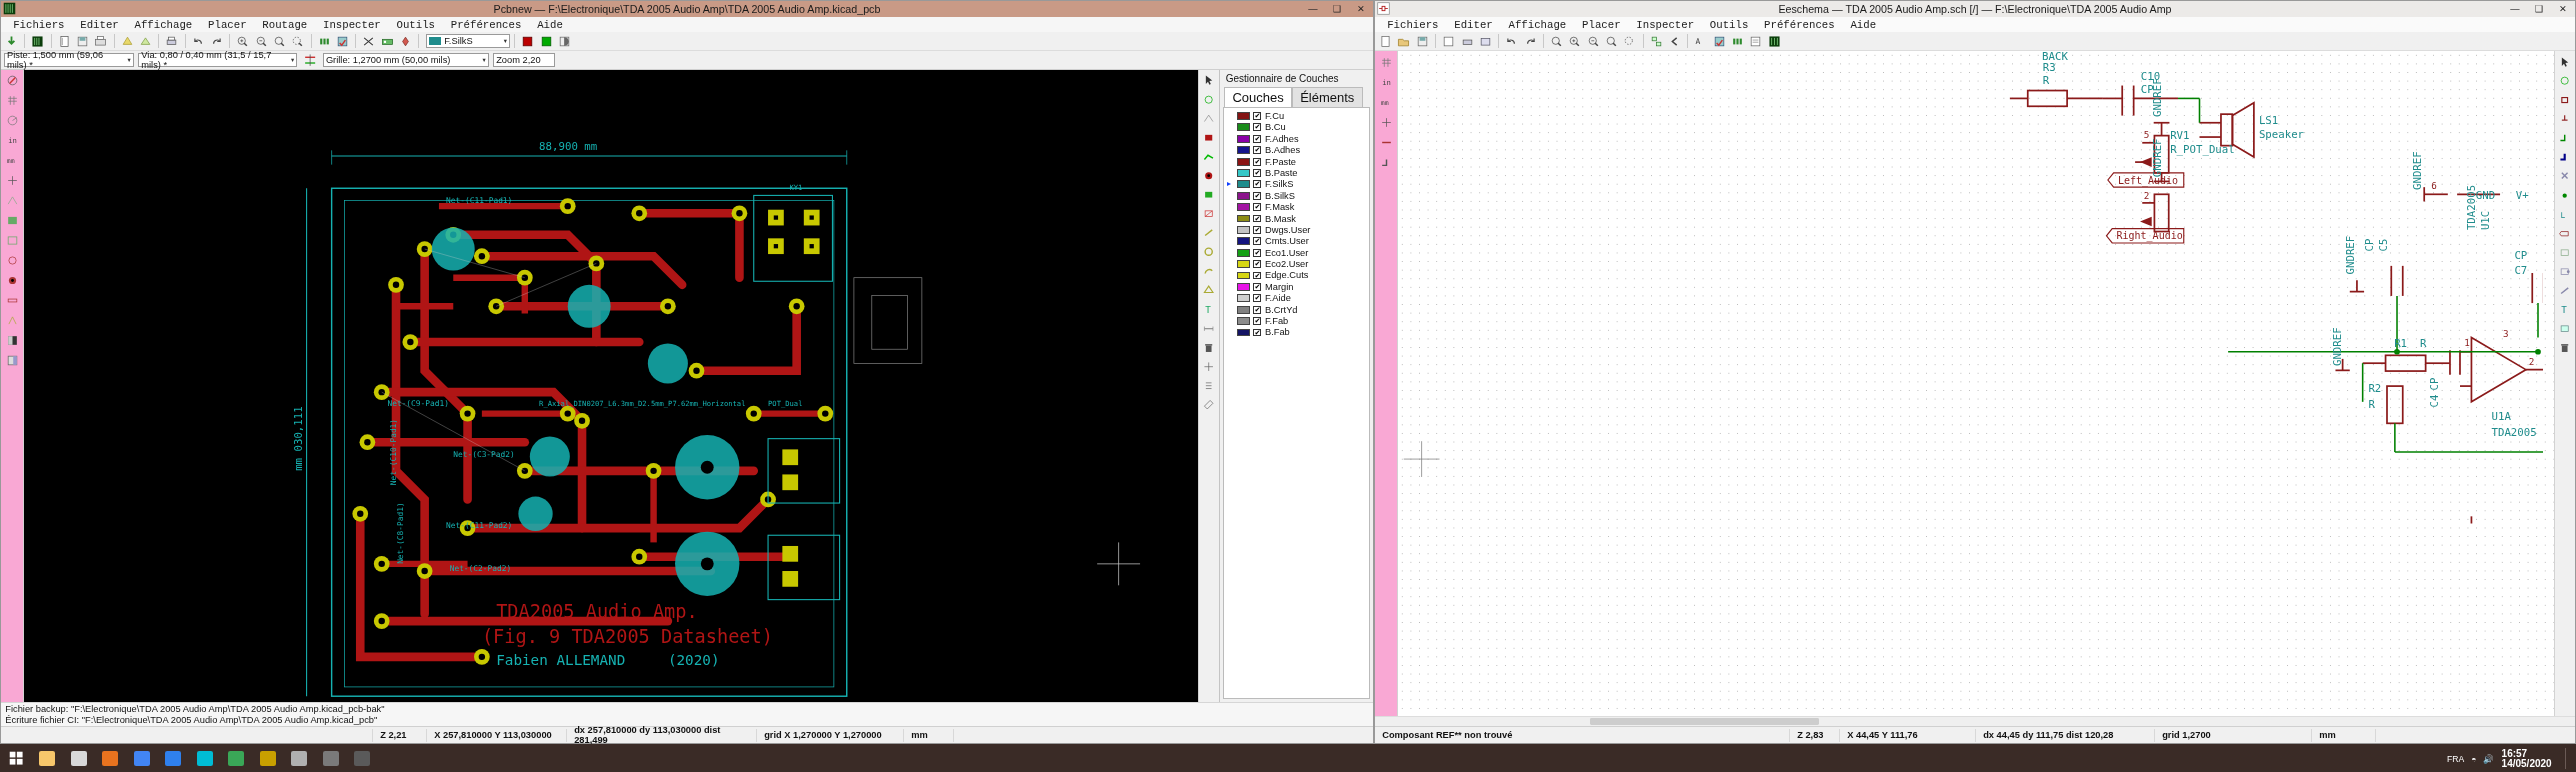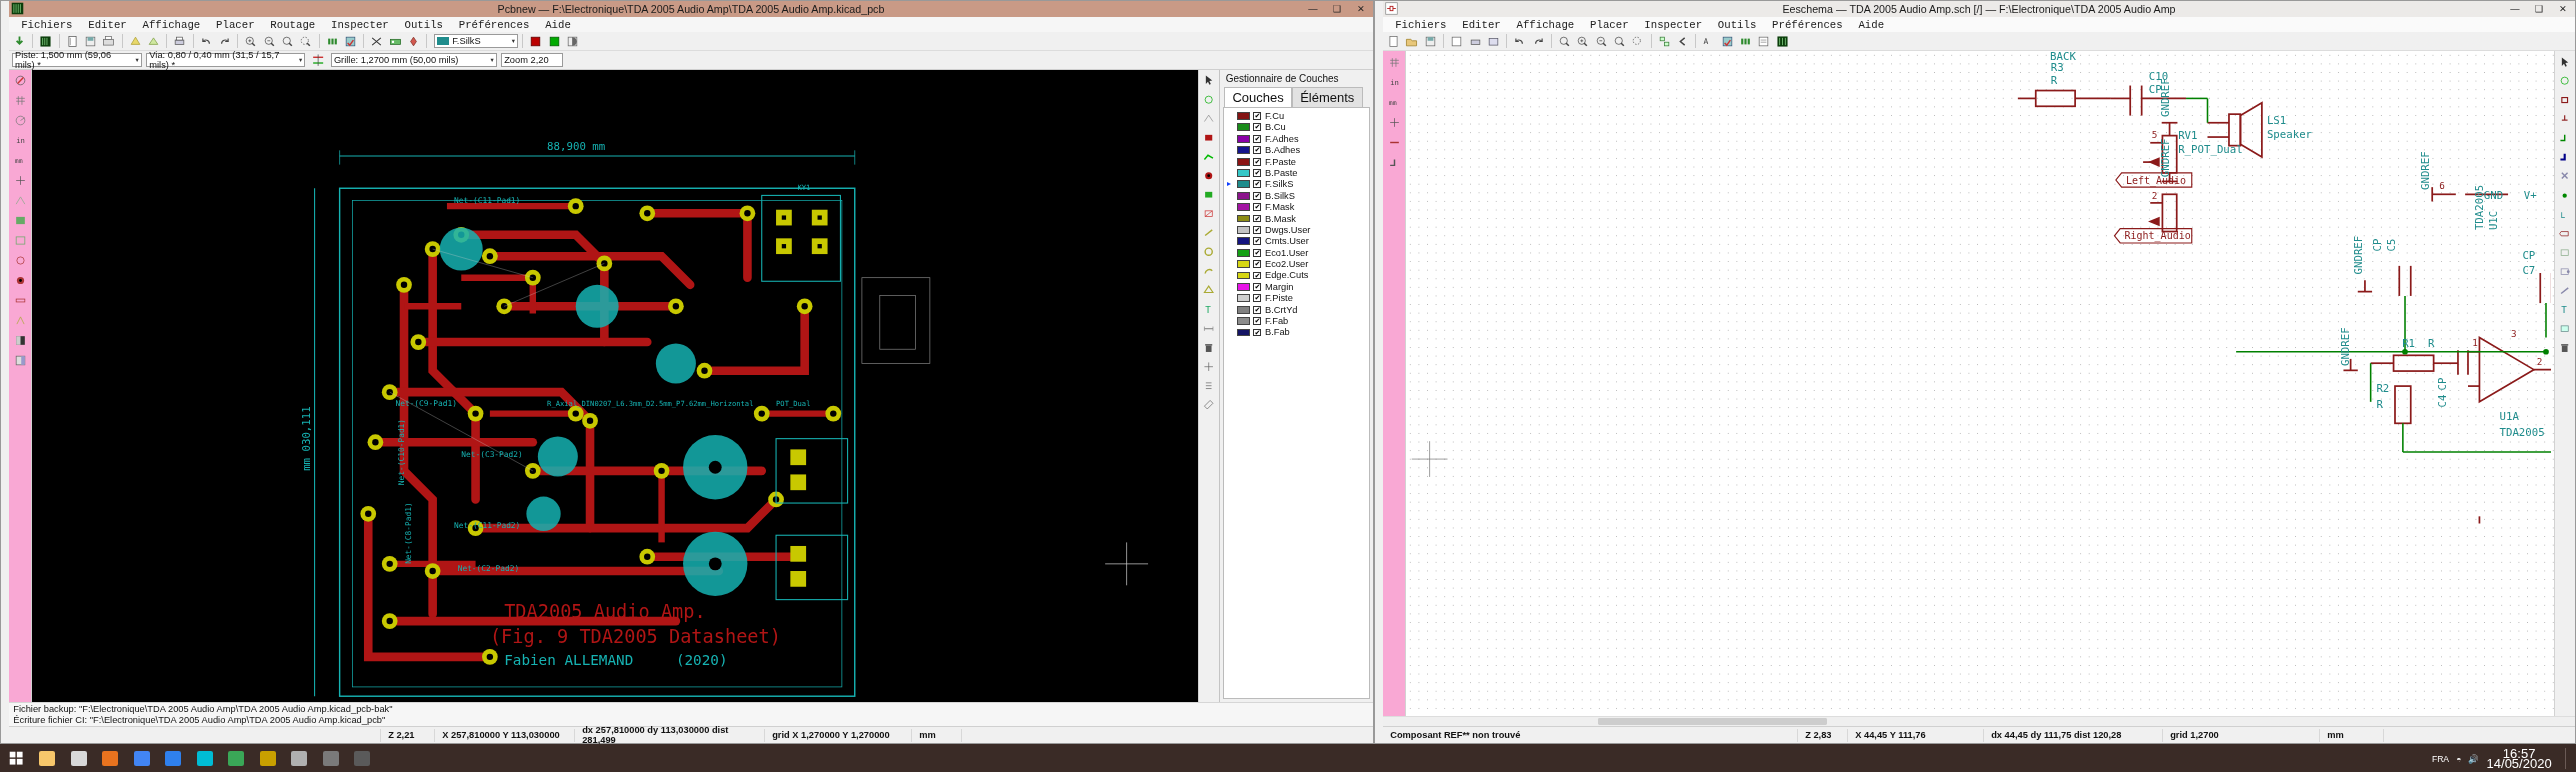--- a/index.html
+++ b/index.html
@@ -1,21 +1,21 @@
 <!DOCTYPE html>
 <html style="font-size:11.4px"><head>
 <meta charset="utf-8">
 <style>
   * { box-sizing: border-box; margin:0; padding:0; }
   html,body { width:2576px; height:773px; overflow:hidden; background:#1e1e1e;
               font-family:"Liberation Sans", sans-serif; }
   .screen { position:relative; width:2576px; height:773px; }
 
   
-  .win { position:absolute; display:flex; flex-direction:column;padding-left:8px; }
+  .win { position:absolute; display:flex; flex-direction:column; }
   .titlebar { height:15.7px; display:flex; align-items:center; position:relative;
               font-size:10.7px; color:#1b1b1b; flex:0 0 15.7px; }
   .titlebar .ttl { position:absolute; left:0; right:0; text-align:center; }
   .titlebar .icon { width:13px; height:13px; margin-left:2.1px; z-index:2; }
   .winbtns { margin-left:auto; display:flex; z-index:2; height:15.7px; }
   .winbtns span { width:24px; height:15.7px; display:flex; align-items:center;
                   justify-content:center; font-size:9.3px; color:#222; }
   .menubar { height:15.7px; display:flex; align-items:center; gap:0px;
              font-size:10.7px; color:#202020; padding-left:4.3px; flex:0 0 15.7px; }
   .menubar span { padding:0.7px 7.9px;font-family:Liberation Mono, monospace; }
@@ -99,22 +99,22 @@
 
   
   #taskbar { position:absolute; left:0; bottom:0; width:2576px; height:29px;
              background:#3a2b26; display:flex; align-items:center;
              color:#fff; font-size:9.3px; }
   .tb-ico { width:31.5px; height:29px; display:flex; align-items:center;
             justify-content:center; }
   .tb-ico .sq { width:15.7px; height:15.7px; border-radius:2.1px; }
   #taskbar .tray { margin-left:auto; display:flex; align-items:center;
                    gap:7.2px; padding-right:7.2px; font-size:8.6px; }
-  .clock { text-align:center; line-height:10px; font-size:13px;
-           padding-right:5.7px;}
+  .clock { line-height:10px; font-size:10px;
+           padding-right:5.7px;font-weight:bold;}
 
   svg { display:block; }
   text { font-family:"DejaVu Sans Mono", monospace; }
 </style>
 </head>
 <body>
 
 <div class="screen">
 
   <div class="win" id="pcbnew">
@@ -801,21 +801,21 @@
               <span class="lname">Edge.Cuts</span>
             </div>
             <div class="lrow">
               <span class="sw" style="background: rgb(232, 20, 232);"></span>
               <span class="ck">✔</span>
               <span class="lname">Margin</span>
             </div>
             <div class="lrow">
               <span class="sw" style="background: rgb(208, 208, 208);"></span>
               <span class="ck">✔</span>
-              <span class="lname">F.Piste</span>
+              <span class="lname">F.Aide</span>
             </div>
             <div class="lrow">
               <span class="sw" style="background: rgb(128, 128, 128);"></span>
               <span class="ck">✔</span>
               <span class="lname">B.CrtYd</span>
             </div>
             <div class="lrow">
               <span class="sw" style="background: rgb(140, 140, 140);"></span>
               <span class="ck">✔</span>
               <span class="lname">F.Fab</span>

